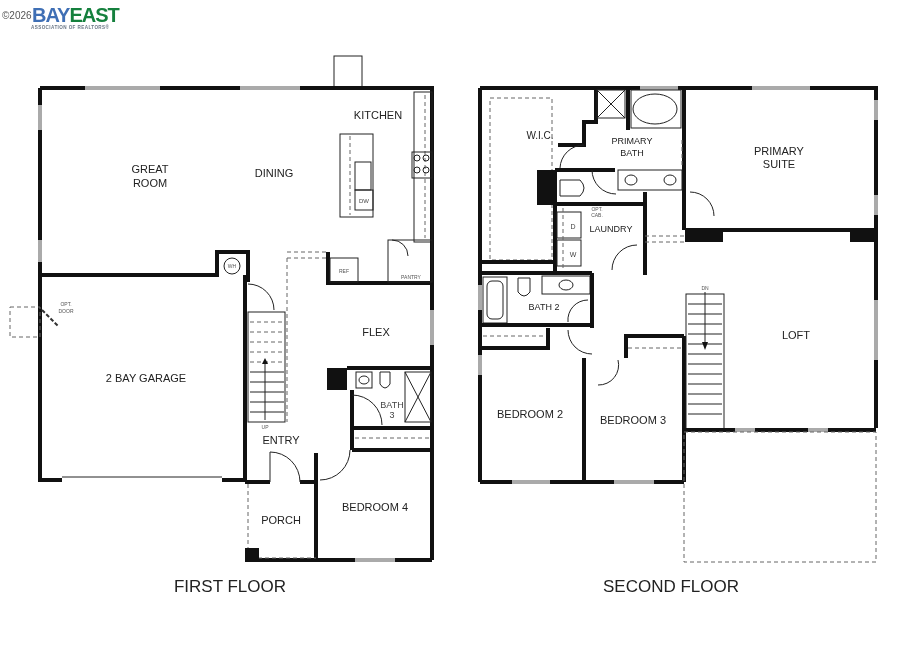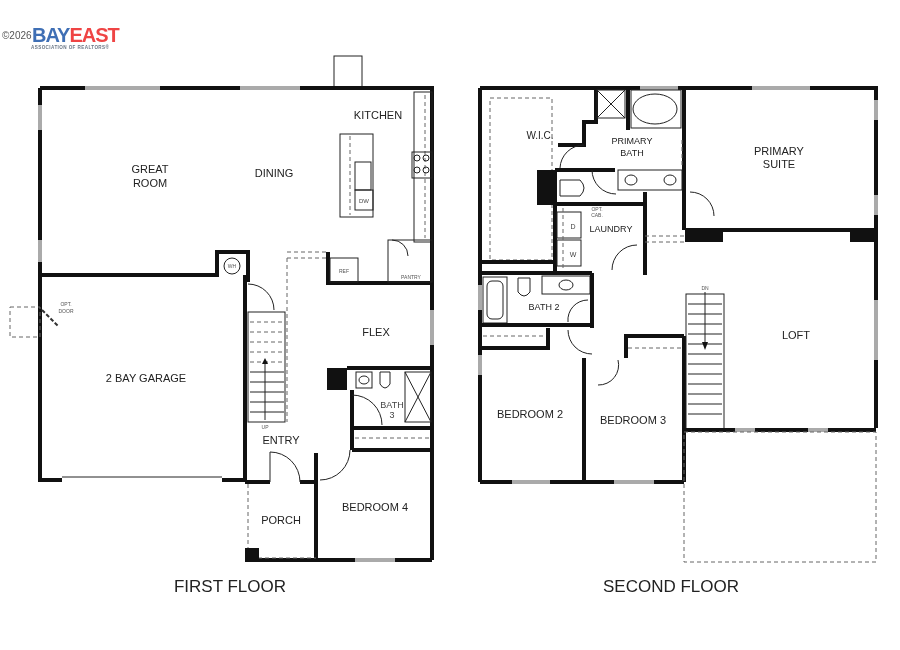--- a/index.html
+++ b/index.html
@@ -1,20 +1,20 @@
 <!DOCTYPE html>
 <html><head>
 <meta charset="utf-8">
 <style>
   html, body { margin: 0; padding: 0; background: #ffffff; }
   body { width: 900px; height: 650px; position: relative; overflow: hidden; font-family: "DejaVu Sans", sans-serif; }
-  .logo { position: absolute; left: 2px; top: 6px; height: 28px; width: 150px; margin-top: 20px; }
+  .logo { position: absolute; left: 2px; top: 6px; height: 28px; width: 150px; }
   .logo .copy { position: absolute; left: 0; top: 4px; font-size: 10px; color: #555; font-family: "Liberation Sans", sans-serif; }
   .logo .brand { position: absolute; left: 30px; top: -2px; font-size: 20px; font-weight: bold; color: #3f6fb5; letter-spacing: -1px; font-family: "Liberation Sans", sans-serif; }
-  .logo .brand .east { color: #ef4444; }
+  .logo .brand .east { color: #15803d; }
   .logo .sub { position: absolute; left: 29px; top: 19px; font-size: 4.6px; color: #6a7685; letter-spacing: 0.4px; font-weight: bold; font-family: "Liberation Sans", sans-serif; white-space: nowrap; }
   svg.plan { position: absolute; left: 0; top: 0; }
   .lbl { font-family: "Liberation Sans", sans-serif; font-size: 11px; fill: #222; text-anchor: middle; }
   .small { font-size: 6px; fill: #444; }
   .tiny { font-size: 5px; fill: #555; }
   .caption { font-family: "Liberation Sans", sans-serif; font-size: 17px; fill: #222; text-anchor: middle; }
   .wall { stroke: #111; stroke-width: 4; fill: none; }
   .thin { stroke: #222; stroke-width: 1; fill: none; }
   .dash { stroke: #666; stroke-width: 1; fill: none; stroke-dasharray: 4 3; }
   .win { stroke: #aaa; stroke-width: 4; }

